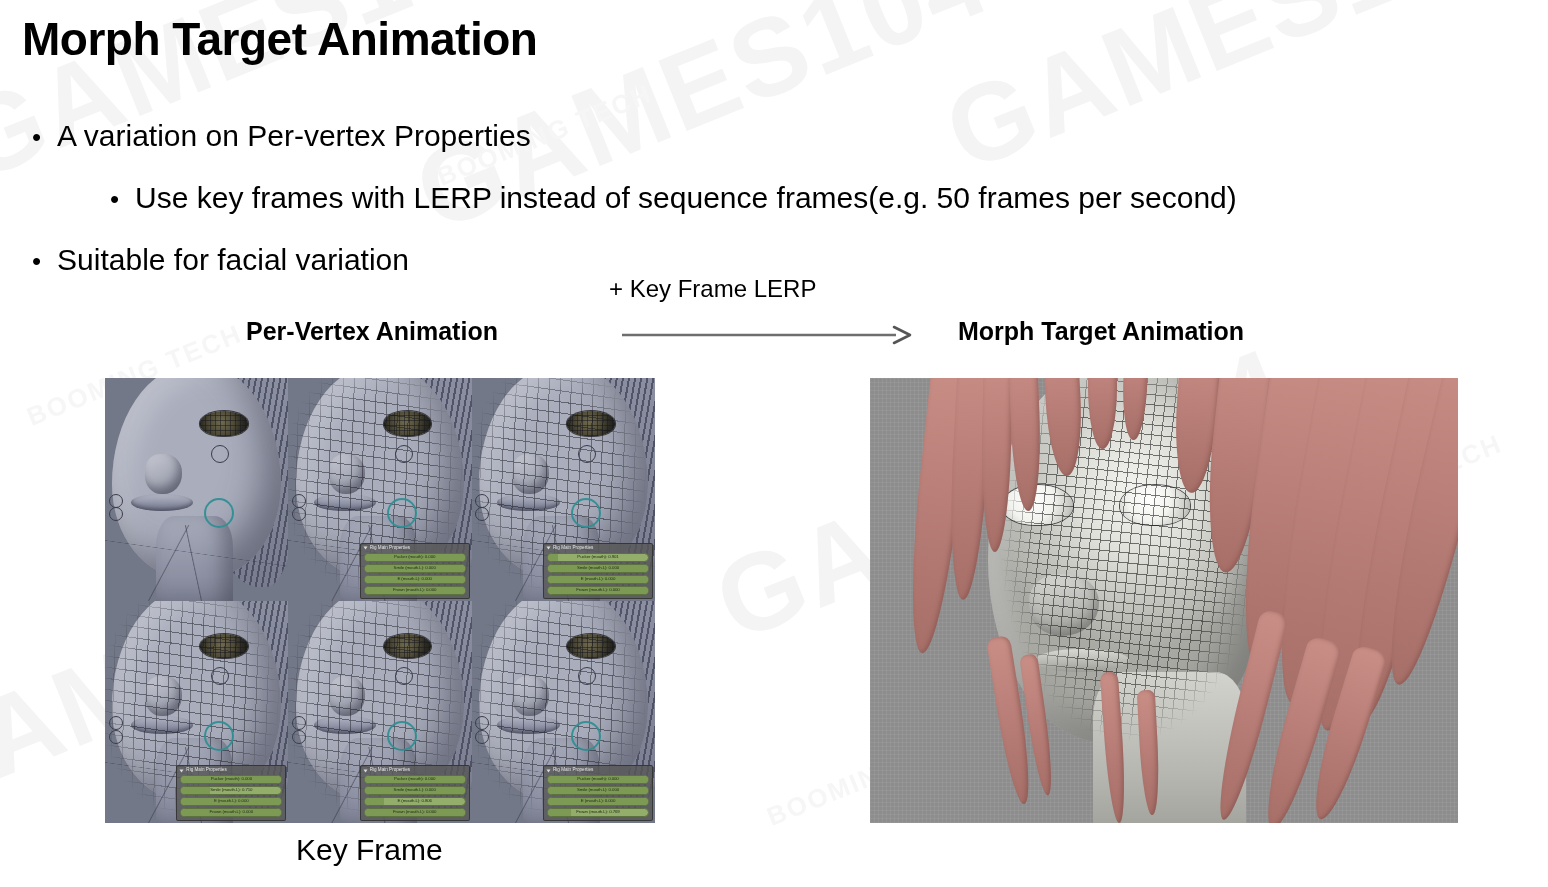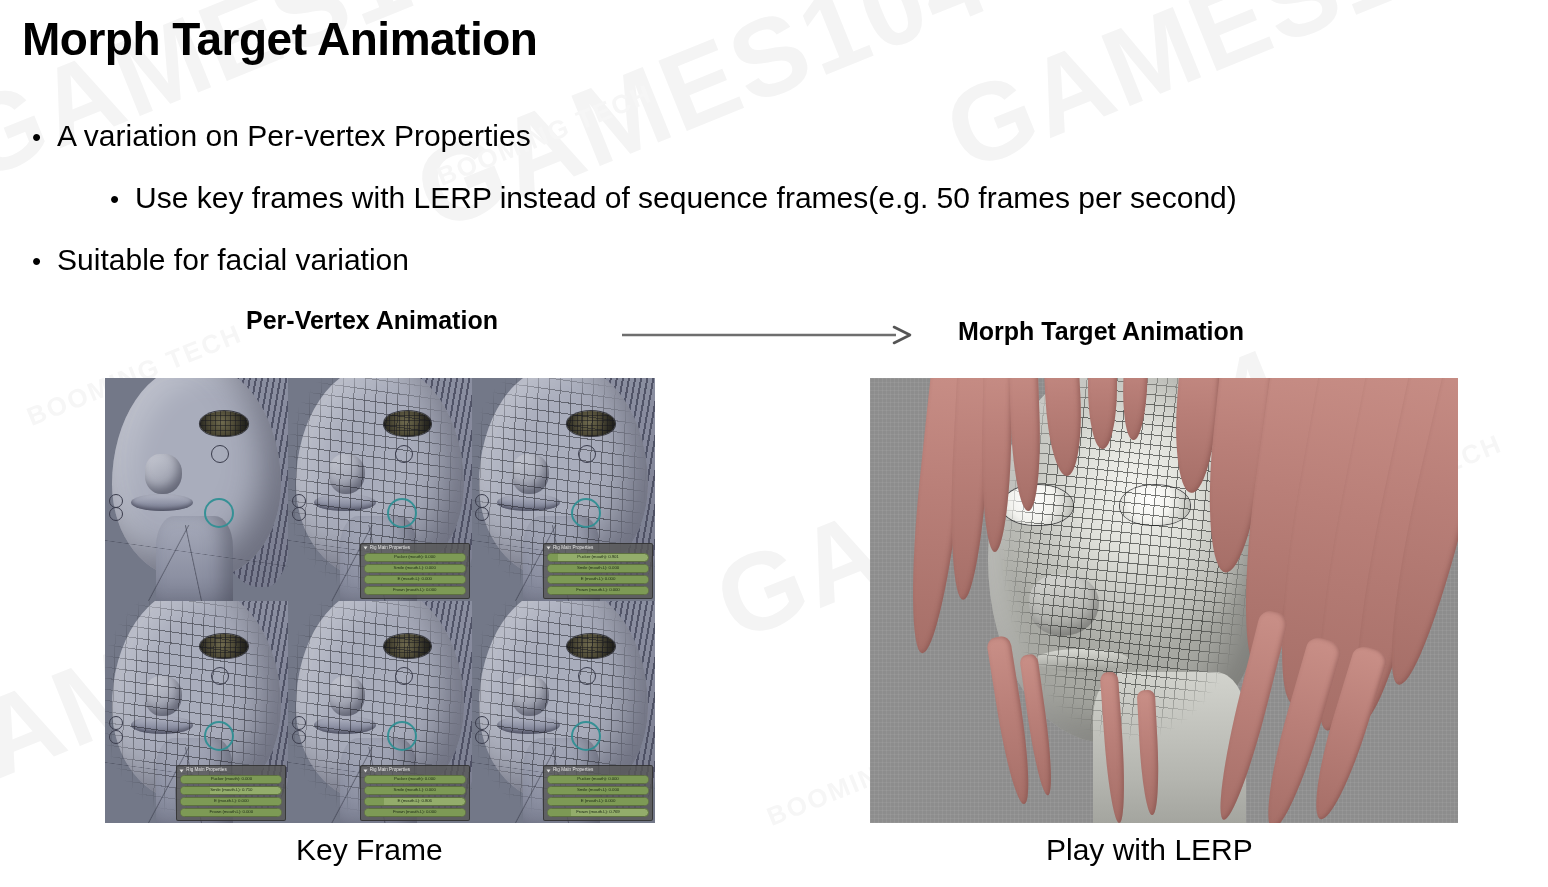--- a/index.html
+++ b/index.html
@@ -75,21 +75,21 @@
     left: 609px;
     top: 275px;
     font-size: 24px;
     color: #000;
     z-index: 5;
     white-space: nowrap;
   }
   #left-heading {
     position: absolute;
     left: 246px;
-    top: 306px;
+    top: 317px;
     font-size: 25px;
     font-weight: bold;
     color: #000;
     z-index: 5;
     white-space: nowrap;
   }
   #right-heading {
     position: absolute;
     left: 958px;
     top: 317px;
@@ -427,20 +427,21 @@
   </div>
   <div class="bullet-row" id="b2">
     <span class="bullet-dot">•</span>
     <span class="bullet-text">Use key frames with LERP instead of sequence frames(e.g. 50 frames per second)</span>
   </div>
   <div class="bullet-row" id="b3">
     <span class="bullet-dot">•</span>
     <span class="bullet-text">Suitable for facial variation</span>
   </div>
 
+  <div id="lerp-label">+ Key Frame LERP</div>
   <div id="left-heading">Per-Vertex Animation</div>
   <div id="right-heading">Morph Target Animation</div>
 
   <svg id="arrow" viewBox="0 0 292 26" preserveAspectRatio="none">
     <line x1="2" y1="13" x2="276" y2="13" stroke="#6e6e6e" stroke-width="2.4"></line>
     <path d="M274 5 L290 13 L274 21" fill="none" stroke="#555555" stroke-width="2.6" stroke-linecap="round" stroke-linejoin="round"></path>
   </svg>
 
   <div id="pose-grid">
       <div class="pose-cell">
@@ -677,15 +678,14 @@
         <div class="strand" style="left: 70%; top: 58%; width: 6%; height: 44%; transform: rotate(16deg);"></div>
         <div class="strand" style="left: 78%; top: 60%; width: 6%; height: 40%; transform: rotate(17deg);"></div>
         <div class="strand" style="left: 22%; top: 58%; width: 4%; height: 38%; transform: rotate(-9deg);"></div>
         <div class="strand" style="left: 27%; top: 62%; width: 3%; height: 32%; transform: rotate(-8deg);"></div>
         <div class="strand" style="left: 40%; top: 66%; width: 3%; height: 34%; transform: rotate(-4deg);"></div>
         <div class="strand" style="left: 46%; top: 70%; width: 3%; height: 28%; transform: rotate(-3deg);"></div>
       </div>
   </div>
 
   <div class="caption" id="cap-left">Key Frame</div>
-  <div class="caption" id="cap-right">Play with LERP</div>
 
 </div>
 
 </body></html>

